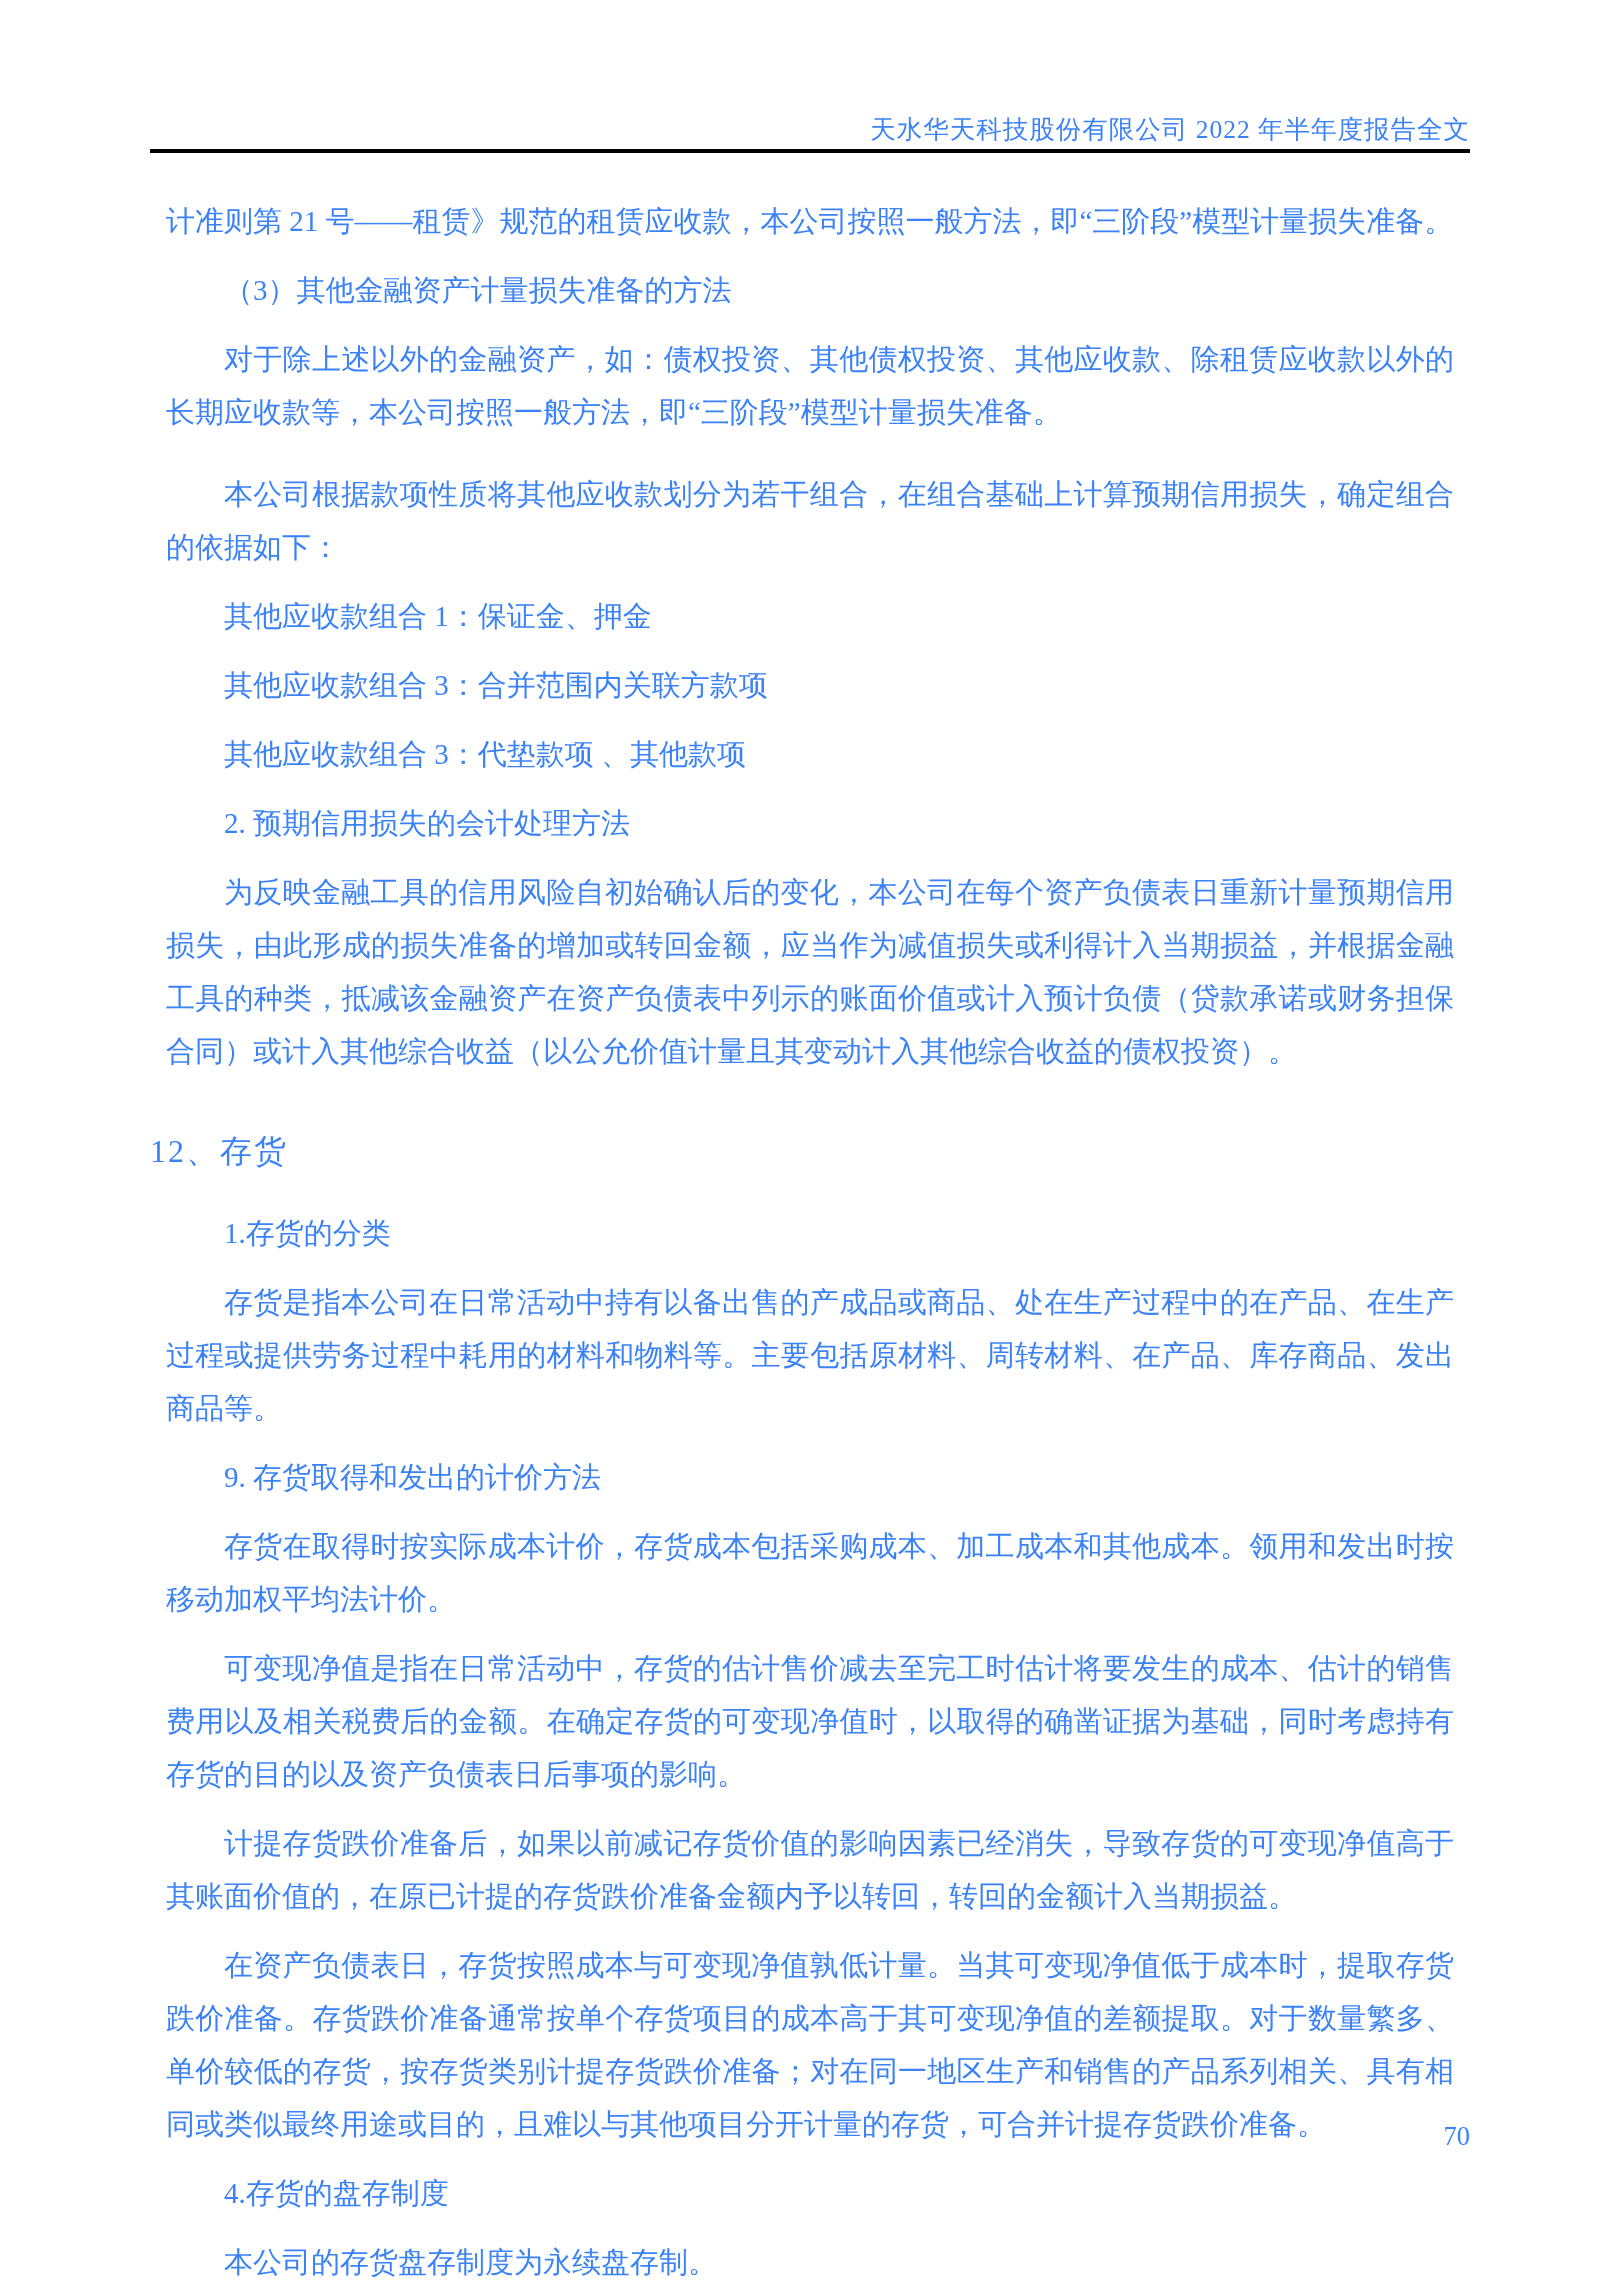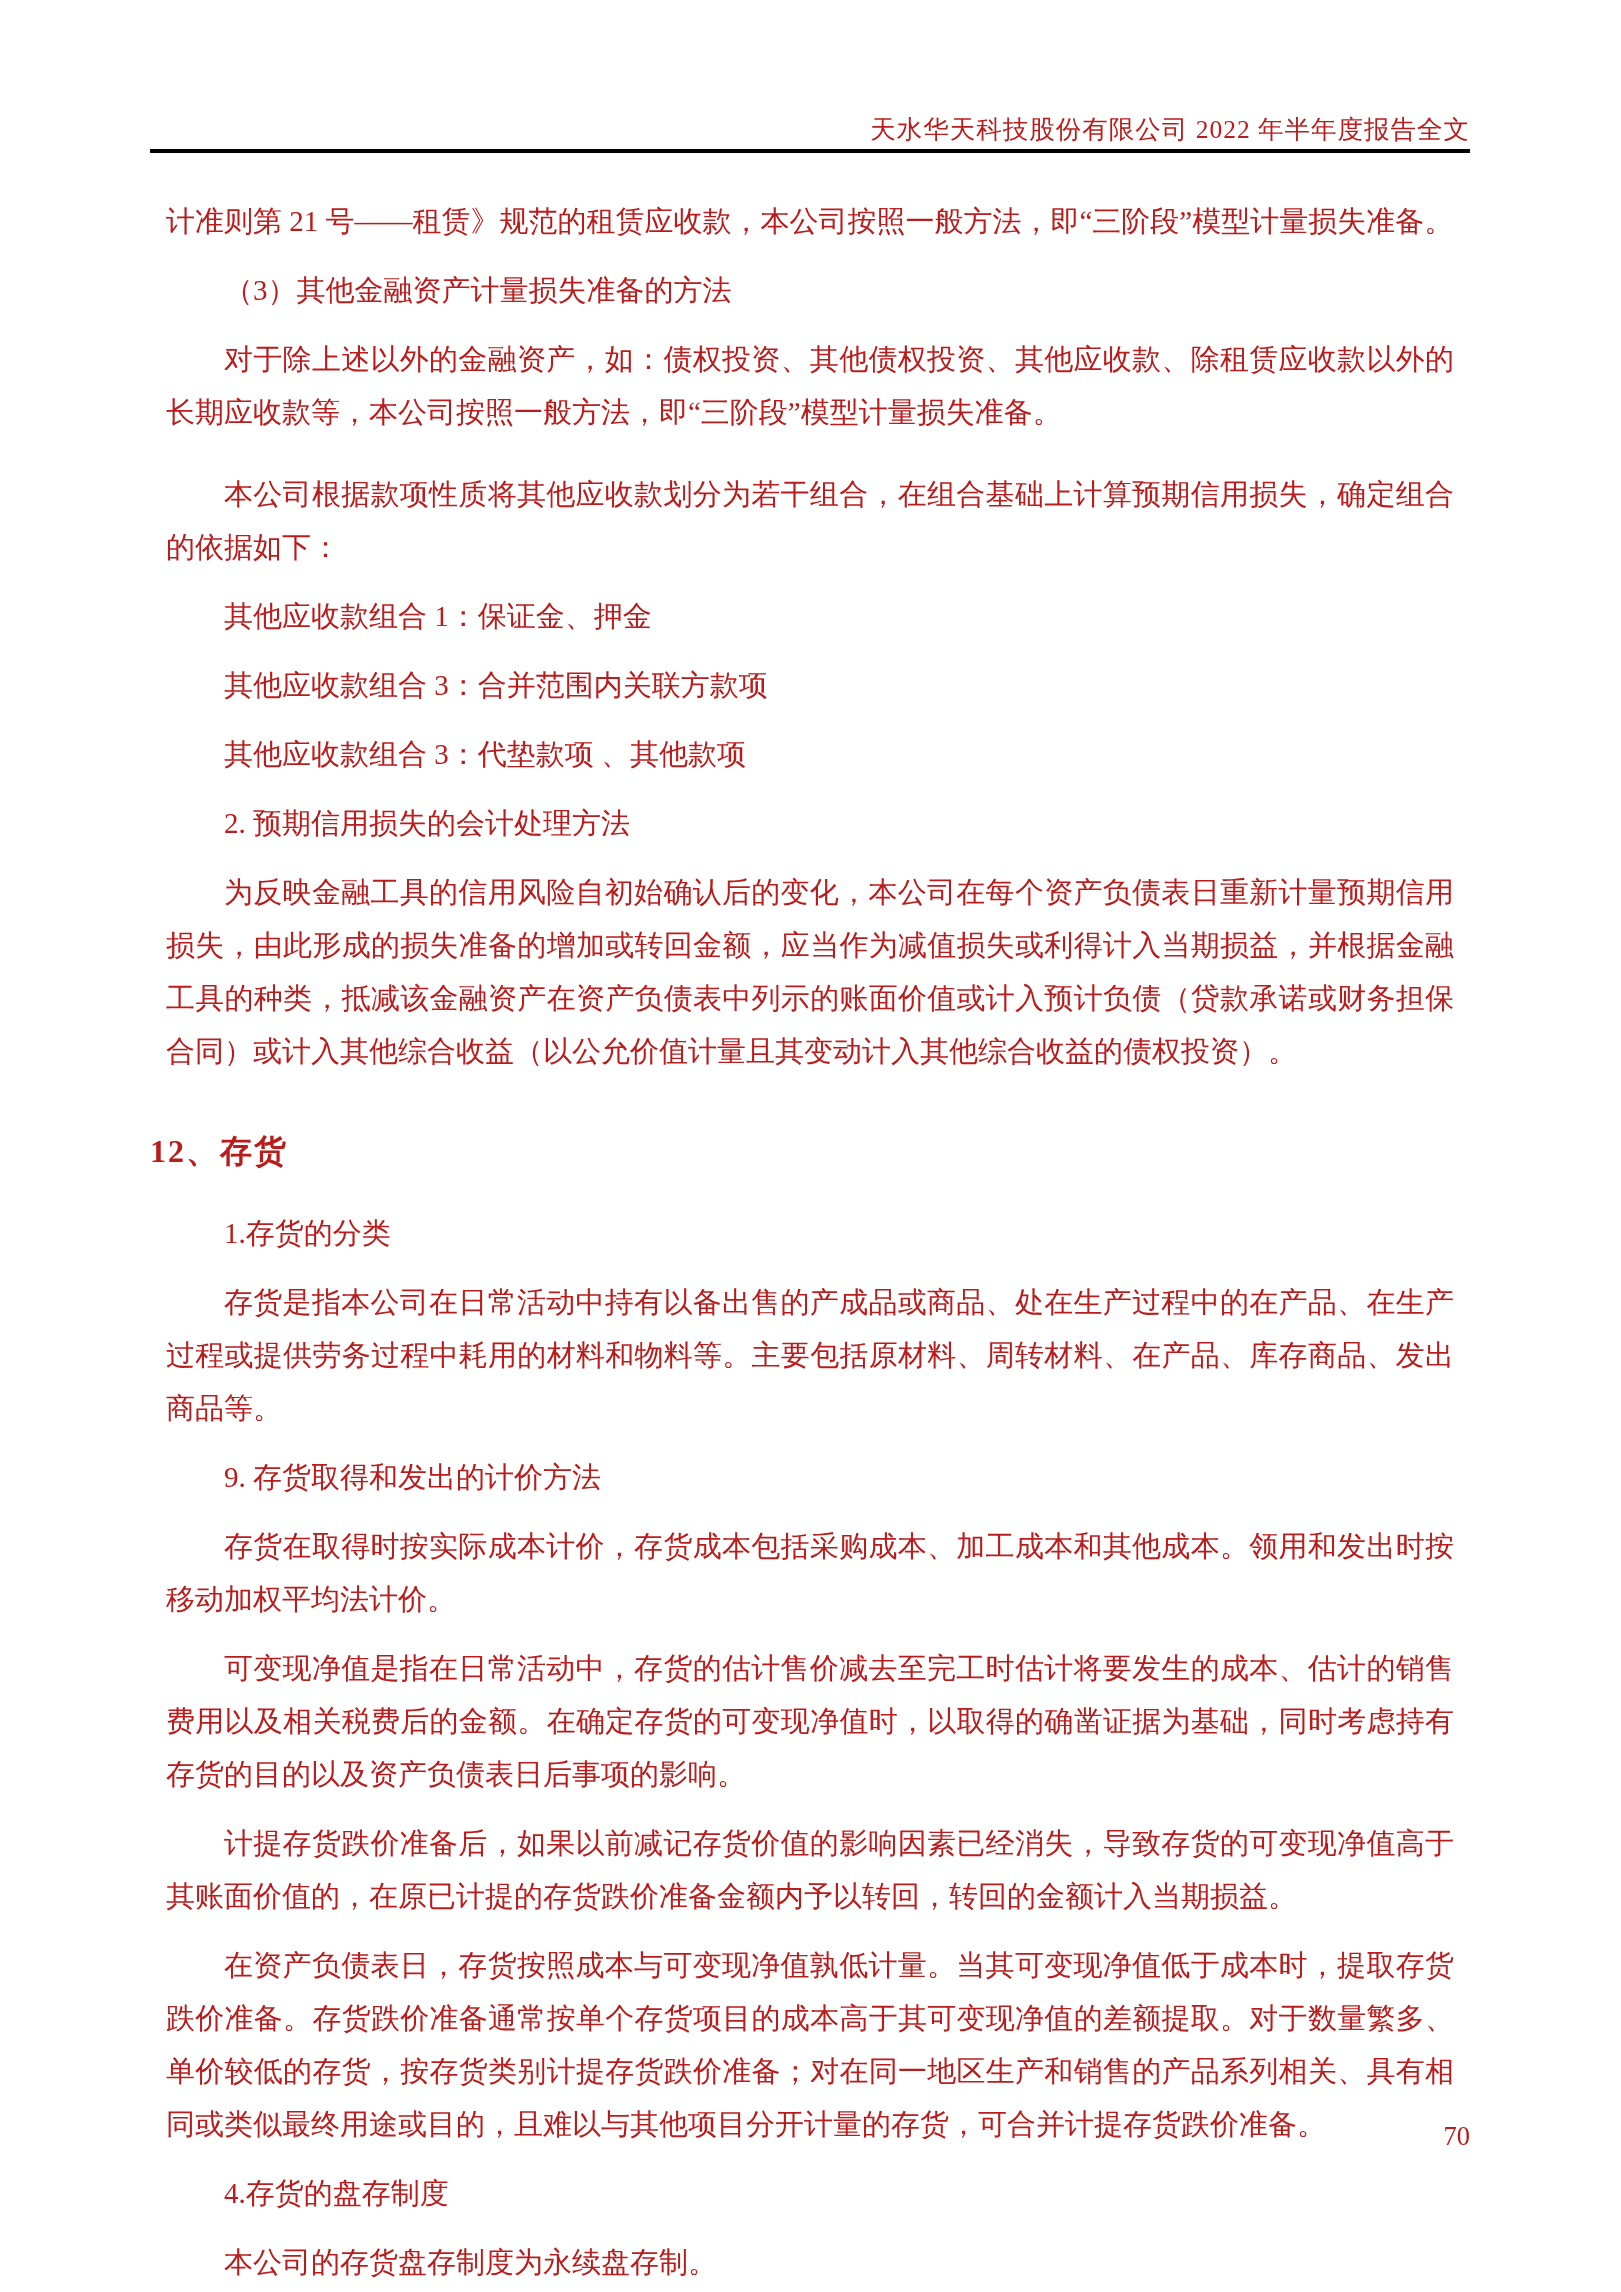--- a/index.html
+++ b/index.html
@@ -6,21 +6,21 @@
     margin: 0;
     padding: 0;
     background: #9c9c9c;
   }
   .page {
     position: relative;
     width: 1621px;
     height: 2293px;
     margin: 0 auto;
     background: #ffffff;
-    color: #b91c1c;
+    color: #3b82f6;
     font-family: "Liberation Serif", "DejaVu Serif", serif;
     box-sizing: border-box;
     overflow: hidden;
     padding-left: 39px;
   }
   .header {
     position: absolute;
     left: 150px;
     right: 151px;
     top: 0;
@@ -53,21 +53,21 @@
   }
   .block.cont {
     text-indent: 0;
   }
   .block.gap {
     margin-top: 29px;
   }
   .section-heading {
     margin: 47px 0 29px 0;
     font-size: 32px;
-    font-weight: bold;
+    font-weight: normal;
     line-height: 53px;
     text-indent: 0;
     letter-spacing: 2px;
   }
   .footer-page-number {
     position: absolute;
     top: 2120px;
     right: 151px;
     font-size: 26.5px;
     line-height: 33px;

